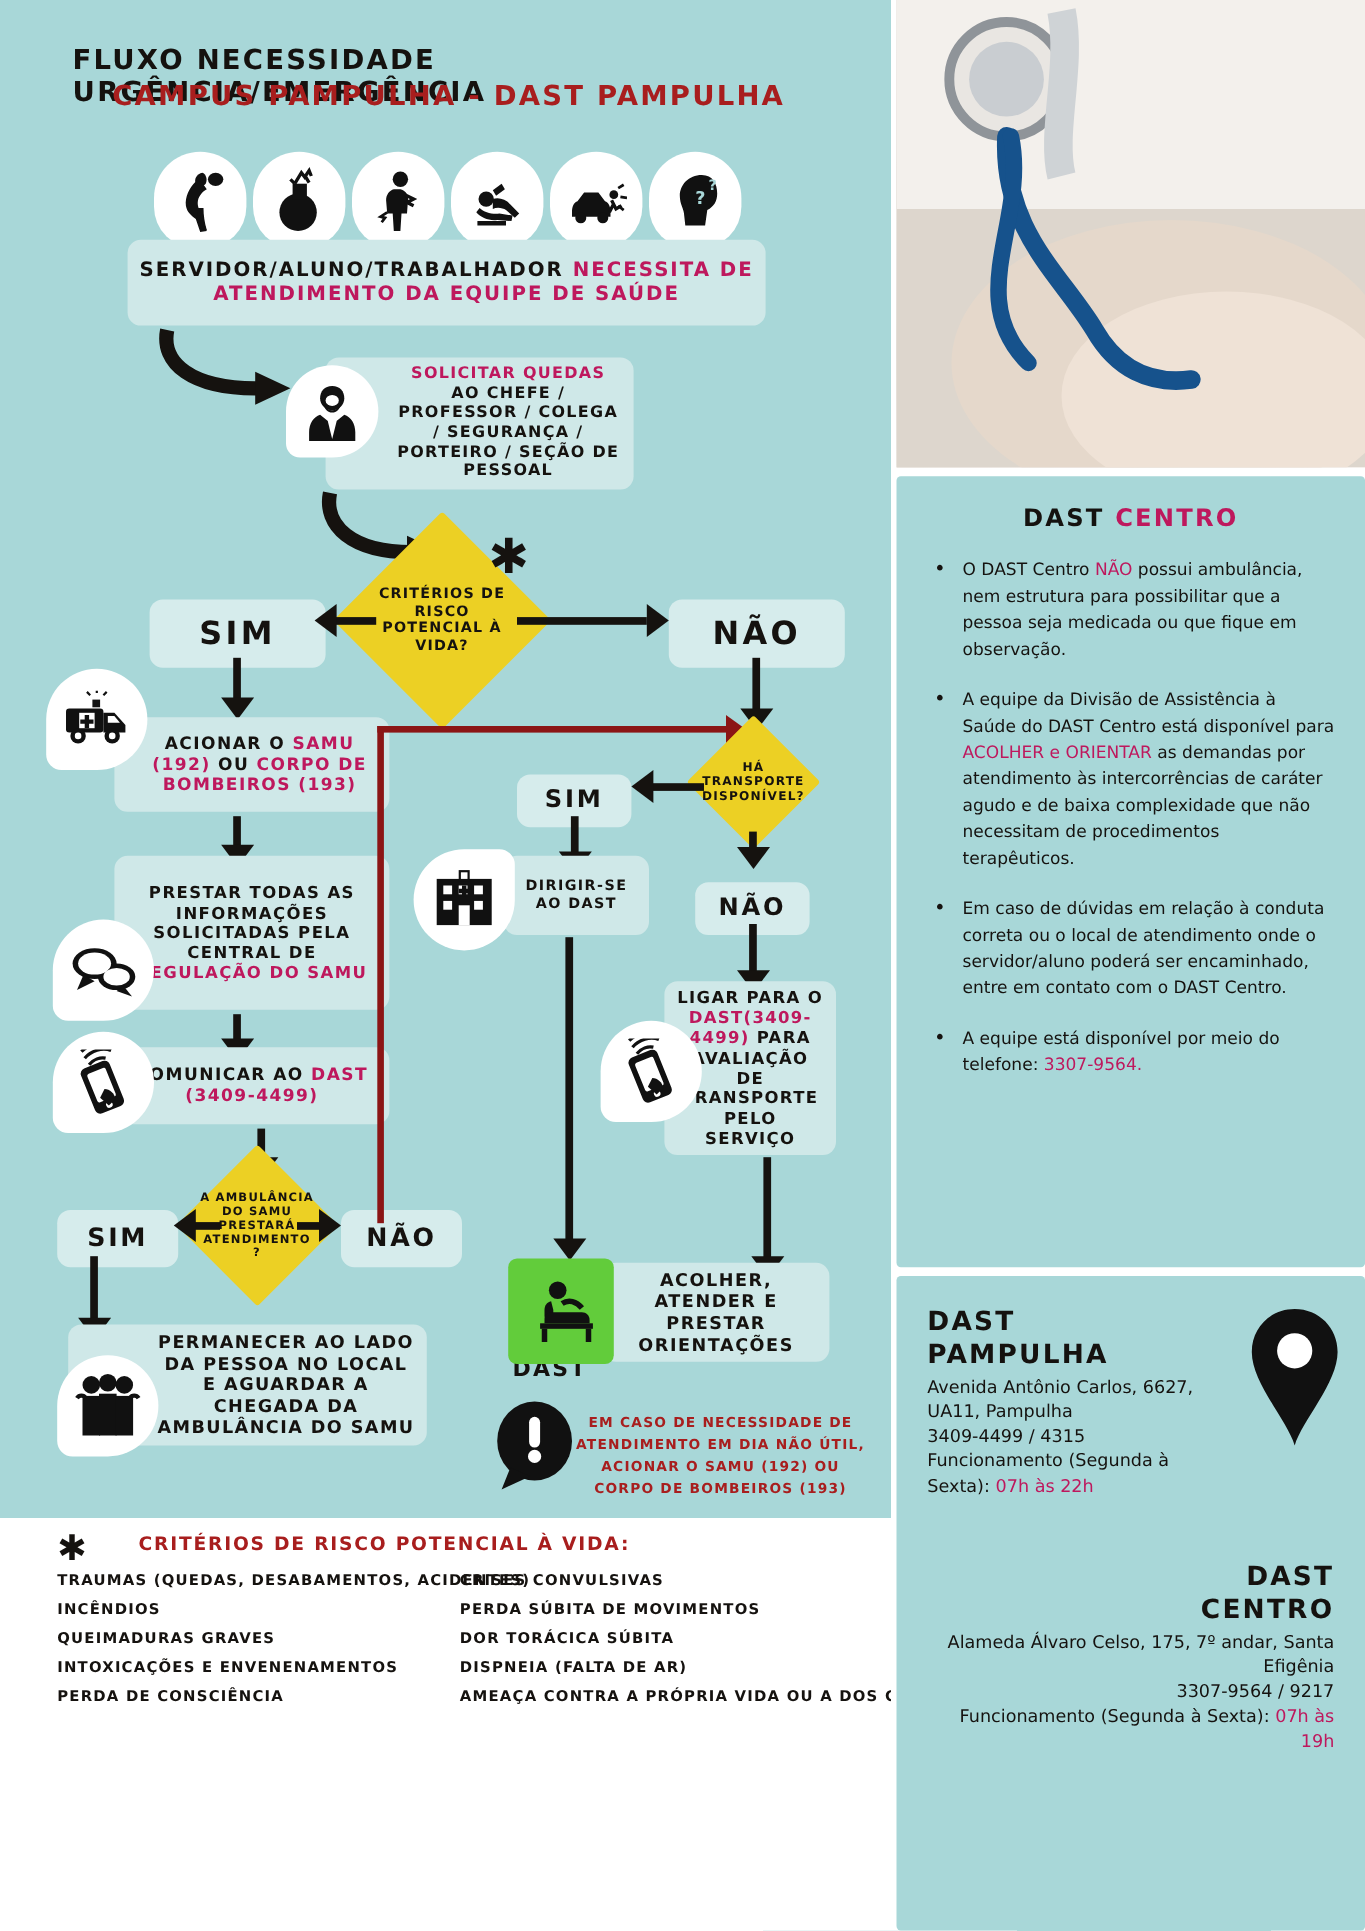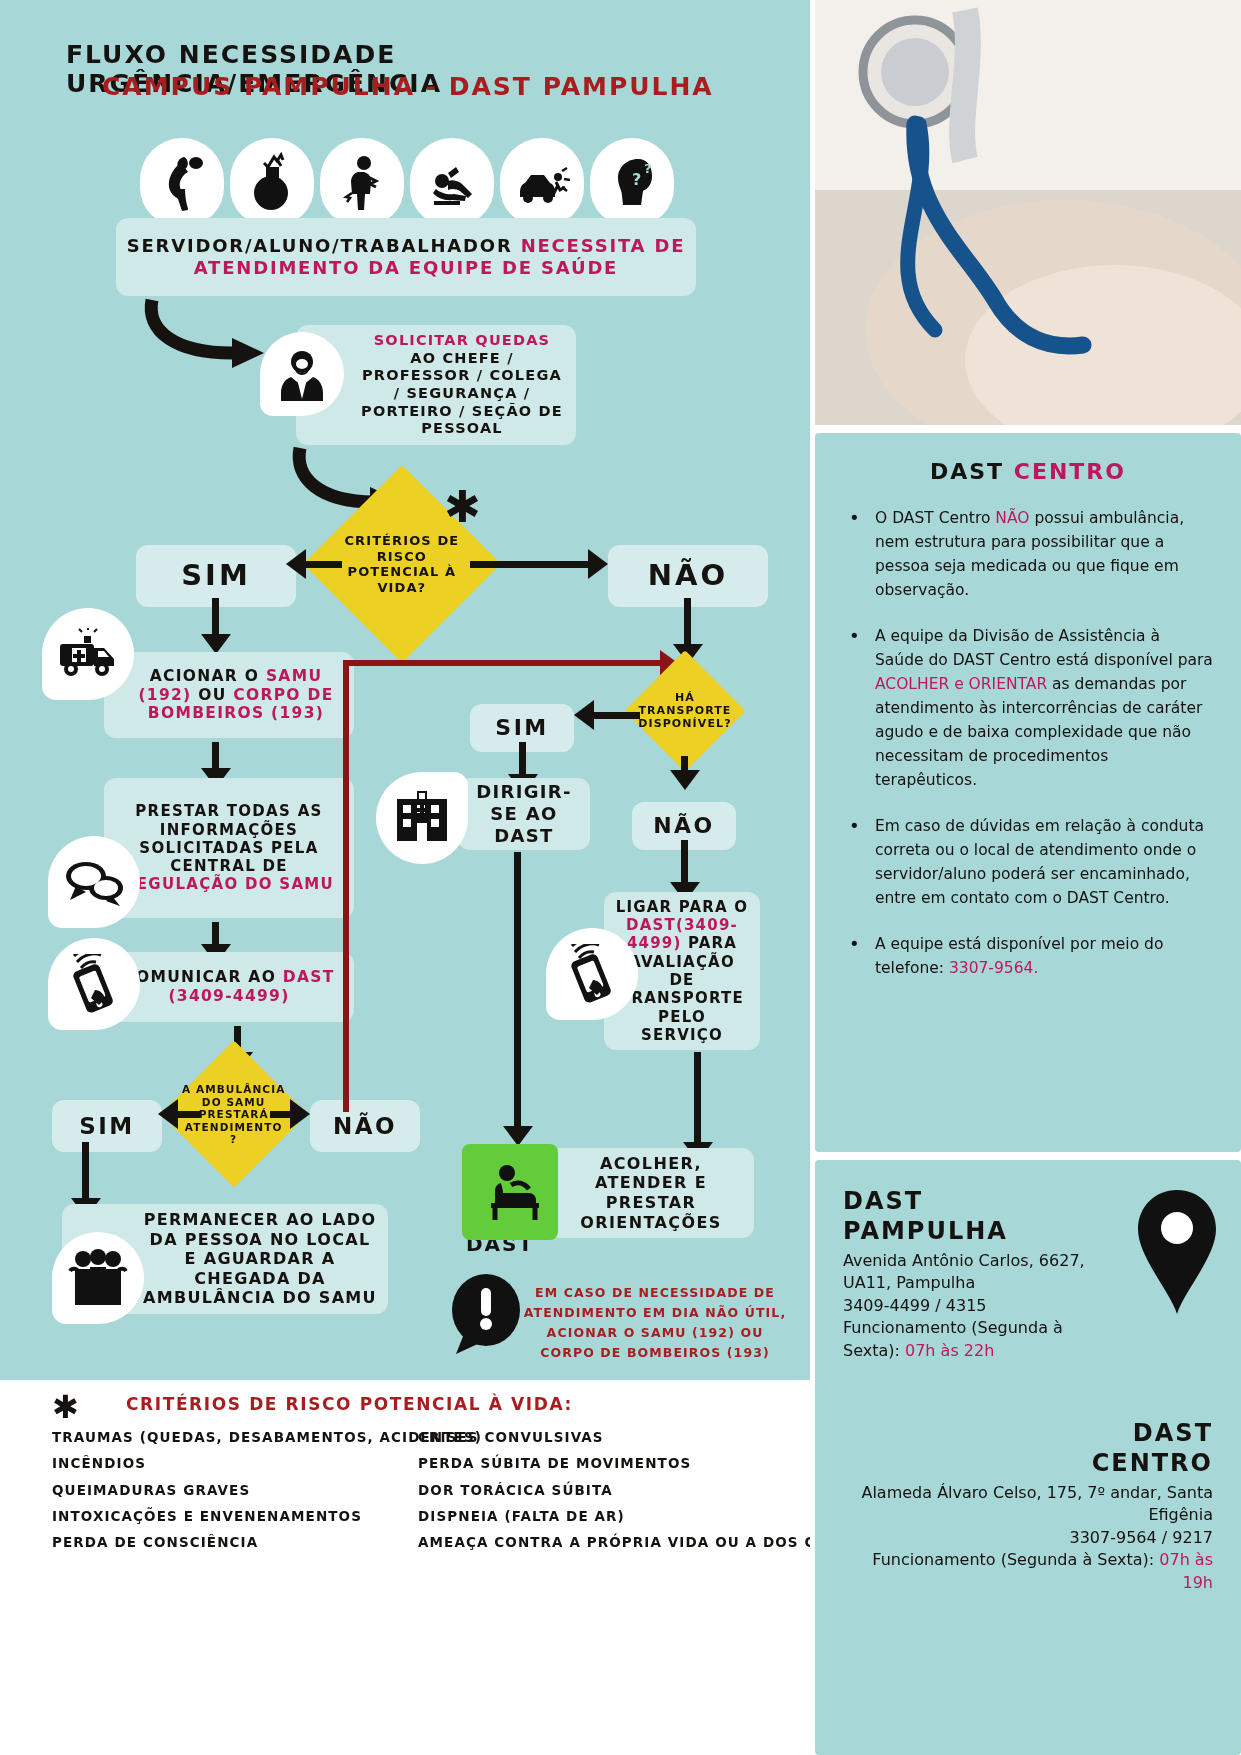--- a/index.html
+++ b/index.html
@@ -382,21 +382,21 @@
           <rect x="12" y="16" width="8" height="8"></rect>
           <rect x="26" y="16" width="8" height="8"></rect>
           <rect x="40" y="16" width="8" height="8"></rect>
           <rect x="12" y="30" width="8" height="8"></rect>
           <rect x="40" y="30" width="8" height="8"></rect>
           <rect x="26" y="34" width="10" height="18"></rect>
         </g>
         <path d="M29 16h4v3h3v4h-3v3h-4v-3h-3v-4h3z" fill="#111"></path>
       </svg>
   </div>
-  <div class="box" style="left:458px; top:778px; width:132px; height:72px; font-size:18px; letter-spacing:1.3px;">DIRIGIR-SE AO DAST</div>
+  <div class="box" style="left:458px; top:778px; width:132px; height:72px; font-size:13px; letter-spacing:1.3px;">DIRIGIR-SE AO DAST</div>
 
   <div class="ar ar-v" style="left:681px; top:840px; height:48px;"></div>
   <div class="tip tip-down" style="left:670px; top:882px;"></div>
 
   <div class="badge" style="left:546px; top:928px;">
     <svg width="58" height="60" viewBox="0 0 58 60">
         <g transform="rotate(-22 29 34)">
           <rect x="14" y="12" width="28" height="44" rx="5" fill="#111"></rect>
           <rect x="19" y="18" width="18" height="28" rx="2" fill="#fff"></rect>
           <circle cx="28" cy="51" r="3" fill="#fff"></circle>

